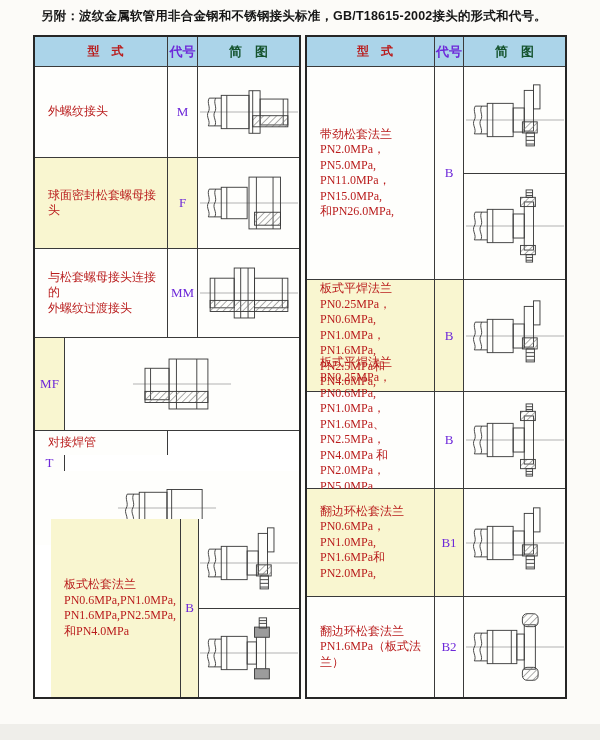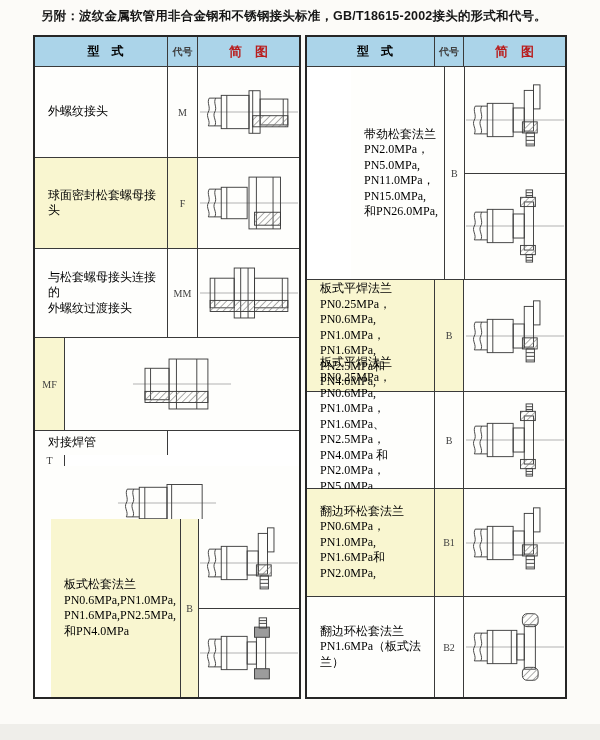--- a/index.html
+++ b/index.html
@@ -29,31 +29,31 @@
   .row { display:flex; border-bottom:1px solid #3a3a3a; }
   .row:last-child { border-bottom:none; }
   .cell { border-right:1px solid #3a3a3a; background:#fefefc;font-family:Liberation Serif, serif; }
   .cell:last-child { border-right:none; }
   .hl { background:#f9f6d0; }
   .hdr-row { height:30px; }
   .hdr {
     background:var(--header-bg,#abd4e9);
     display:flex; align-items:center; justify-content:center;
     font-family:"Liberation Sans","DejaVu Sans",sans-serif;
-    font-weight:bold; font-size:13px; color:#b91c1c;
+    font-weight:bold; font-size:13px; color:#14532d;
   }
   .c-type {
     display:flex; flex-direction:column; justify-content:center;
     padding:4px 4px 4px 13px;
-    font-size:12px; line-height:15.5px; color:#000000;
+    font-size:12px; line-height:15.5px; color:#b91c1c;
     white-space:pre-line;
   }
   .c-code {
     display:flex; align-items:center; justify-content:center;
-    font-size:10px; color:#404040;
+    font-size:13px; color:#6d28d9;
   }
   #left-table .c-type { width:133px; }
   #left-table .c-code { width:30px; }
   #right-table .c-type { width:128px; }
   #right-table .c-code { width:29px; }
   .c-diag { flex:1; display:flex; flex-direction:column; }
   .sub {
     flex:1; display:flex; align-items:center; justify-content:center;
   }
   .sub + .sub { border-top:1px solid #3a3a3a; }
@@ -257,21 +257,21 @@
           </div>
         </div>
       </div>
     </div>
   <div class="half" id="right-table">
       <div class="row hdr-row">
         <div class="cell hdr c-type">型　式</div>
         <div class="cell hdr c-code">代号</div>
         <div class="cell hdr c-diag" style="flex-direction: row;">简　图</div>
       </div>
-      <div class="row" style="height: 213px; padding-left: 44px;">
+      <div class="row" style="height: 213px;">
         <div class="cell c-type">带劲松套法兰
 PN2.0MPa，PN5.0MPa,
 PN11.0MPa，PN15.0MPa,
 和PN26.0MPa,</div>
         <div class="cell c-code">B</div>
         <div class="cell c-diag">
           <div class="sub">
             <svg width="100" height="74" viewBox="0 0 108 80">
               <defs>
                 <pattern id="hp8" patternUnits="userSpaceOnUse" width="5" height="5" patternTransform="rotate(45)">

